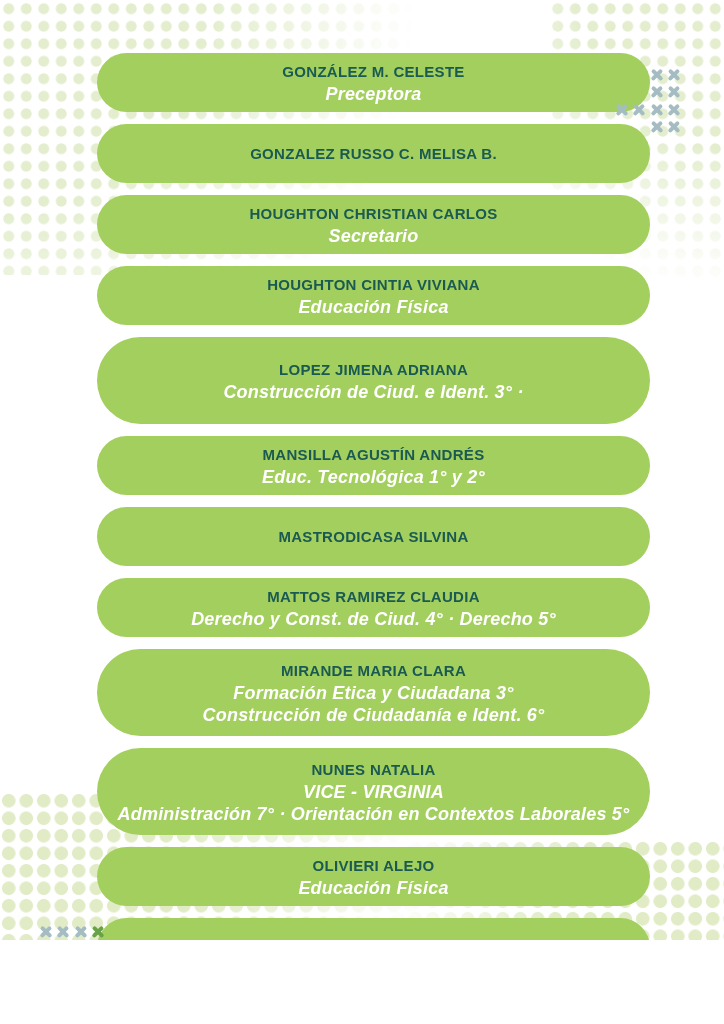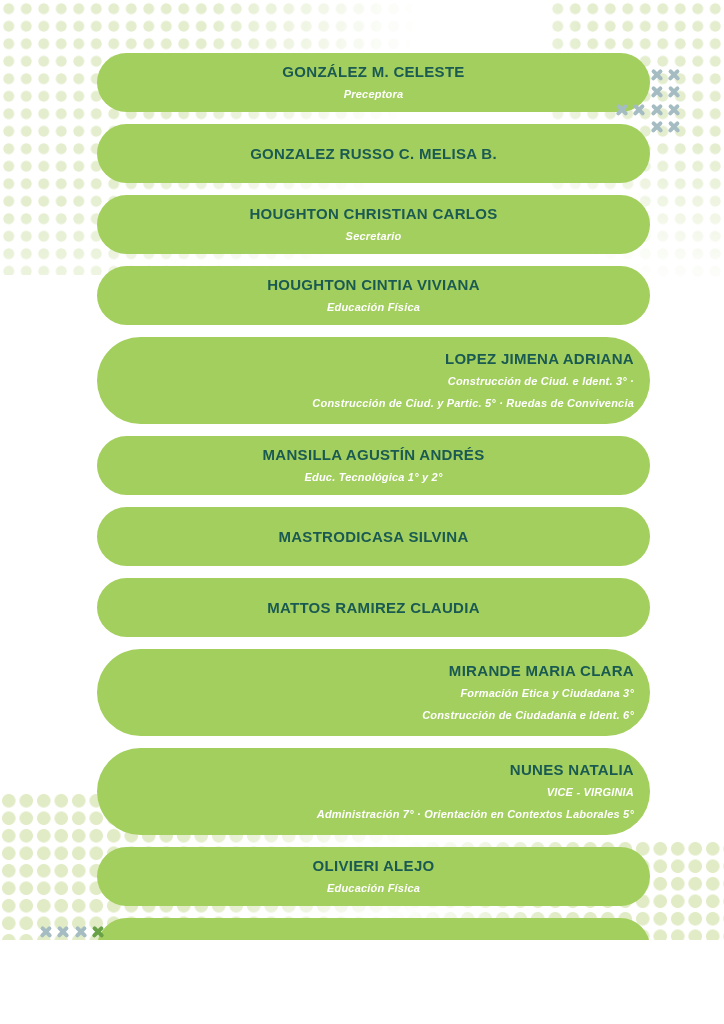--- a/index.html
+++ b/index.html
@@ -88,35 +88,35 @@
     background: #a3cf5e;
     border-radius: 46px;
     display: flex;
     flex-direction: column;
     justify-content: center;
     align-items: center;
     text-align: center;
     padding: 7px 16px;
   }
   .card.h2 { min-height: 59px; }
-  .card.h3 { min-height: 87px; align-items: flex-end; }
+  .card.h3 { min-height: 87px; }
   .staff-name {
     color: #1a5a52;
     font-weight: 800;
     font-size: 15px;
     letter-spacing: 0.3px;
     line-height: 22px;
     text-transform: uppercase;
     white-space: nowrap;
   }
   .staff-role {
     color: #ffffff;
     font-weight: 700;
     font-style: italic;
-    font-size: 11px;
+    font-size: 18px;
     letter-spacing: 0.2px;
     line-height: 22px;
     white-space: nowrap;
   }
 </style>
 </head>
 <body>
 
 <div class="page">
 
@@ -142,34 +142,34 @@
     </div>
 
     <div class="card h2">
       <div class="staff-name">HOUGHTON CINTIA VIVIANA</div>
       <div class="staff-role">Educación Física</div>
     </div>
 
     <div class="card h3">
       <div class="staff-name">LOPEZ JIMENA ADRIANA</div>
       <div class="staff-role">Construcción de Ciud. e Ident. 3° ·</div>
-      <div class="staff-role">Construcción de Ciud. y Partic. 5° · Ruedas de Convivencia</div>
     </div>
 
     <div class="card h2">
       <div class="staff-name">MANSILLA AGUSTÍN ANDRÉS</div>
       <div class="staff-role">Educ. Tecnológica 1° y 2°</div>
     </div>
 
     <div class="card h2">
       <div class="staff-name">MASTRODICASA SILVINA</div>
     </div>
 
     <div class="card h2">
       <div class="staff-name">MATTOS RAMIREZ CLAUDIA</div>
+      <div class="staff-role">Derecho y Const. de Ciud. 4° · Derecho 5°</div>
     </div>
 
     <div class="card h3">
       <div class="staff-name">MIRANDE MARIA CLARA</div>
       <div class="staff-role">Formación Etica y Ciudadana 3°</div>
       <div class="staff-role">Construcción de Ciudadanía e Ident. 6°</div>
     </div>
 
     <div class="card h3">
       <div class="staff-name">NUNES NATALIA</div>

